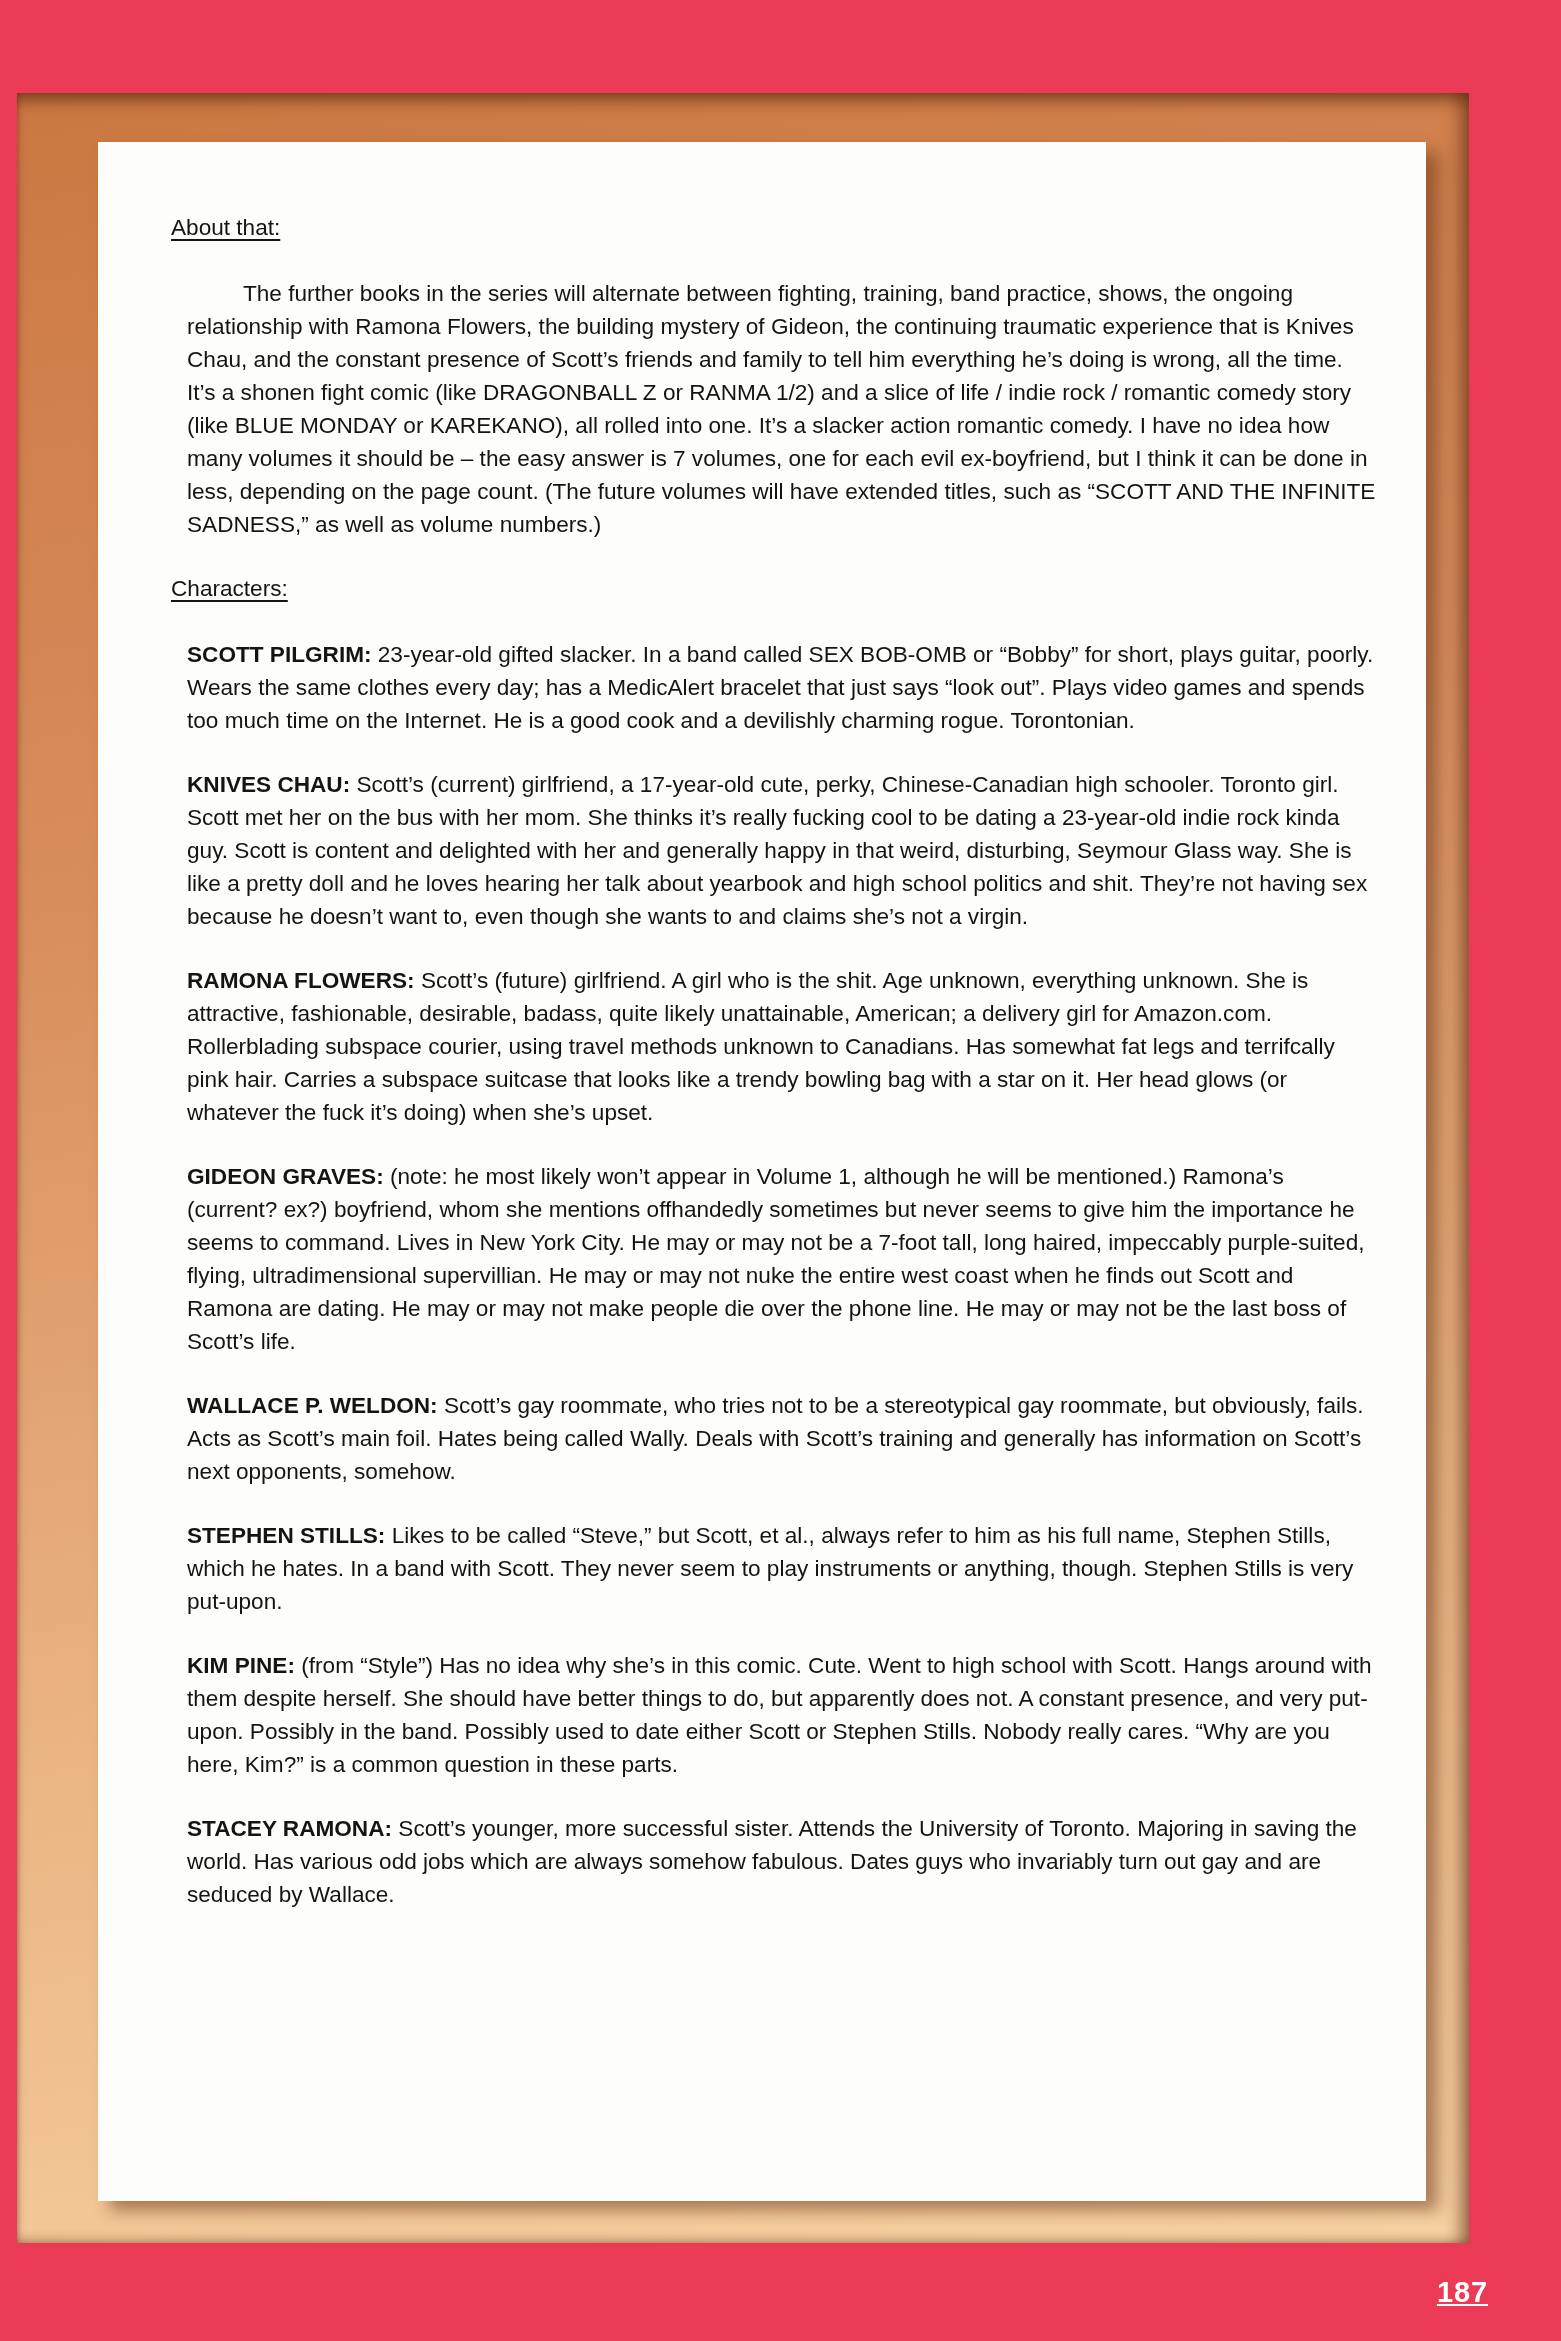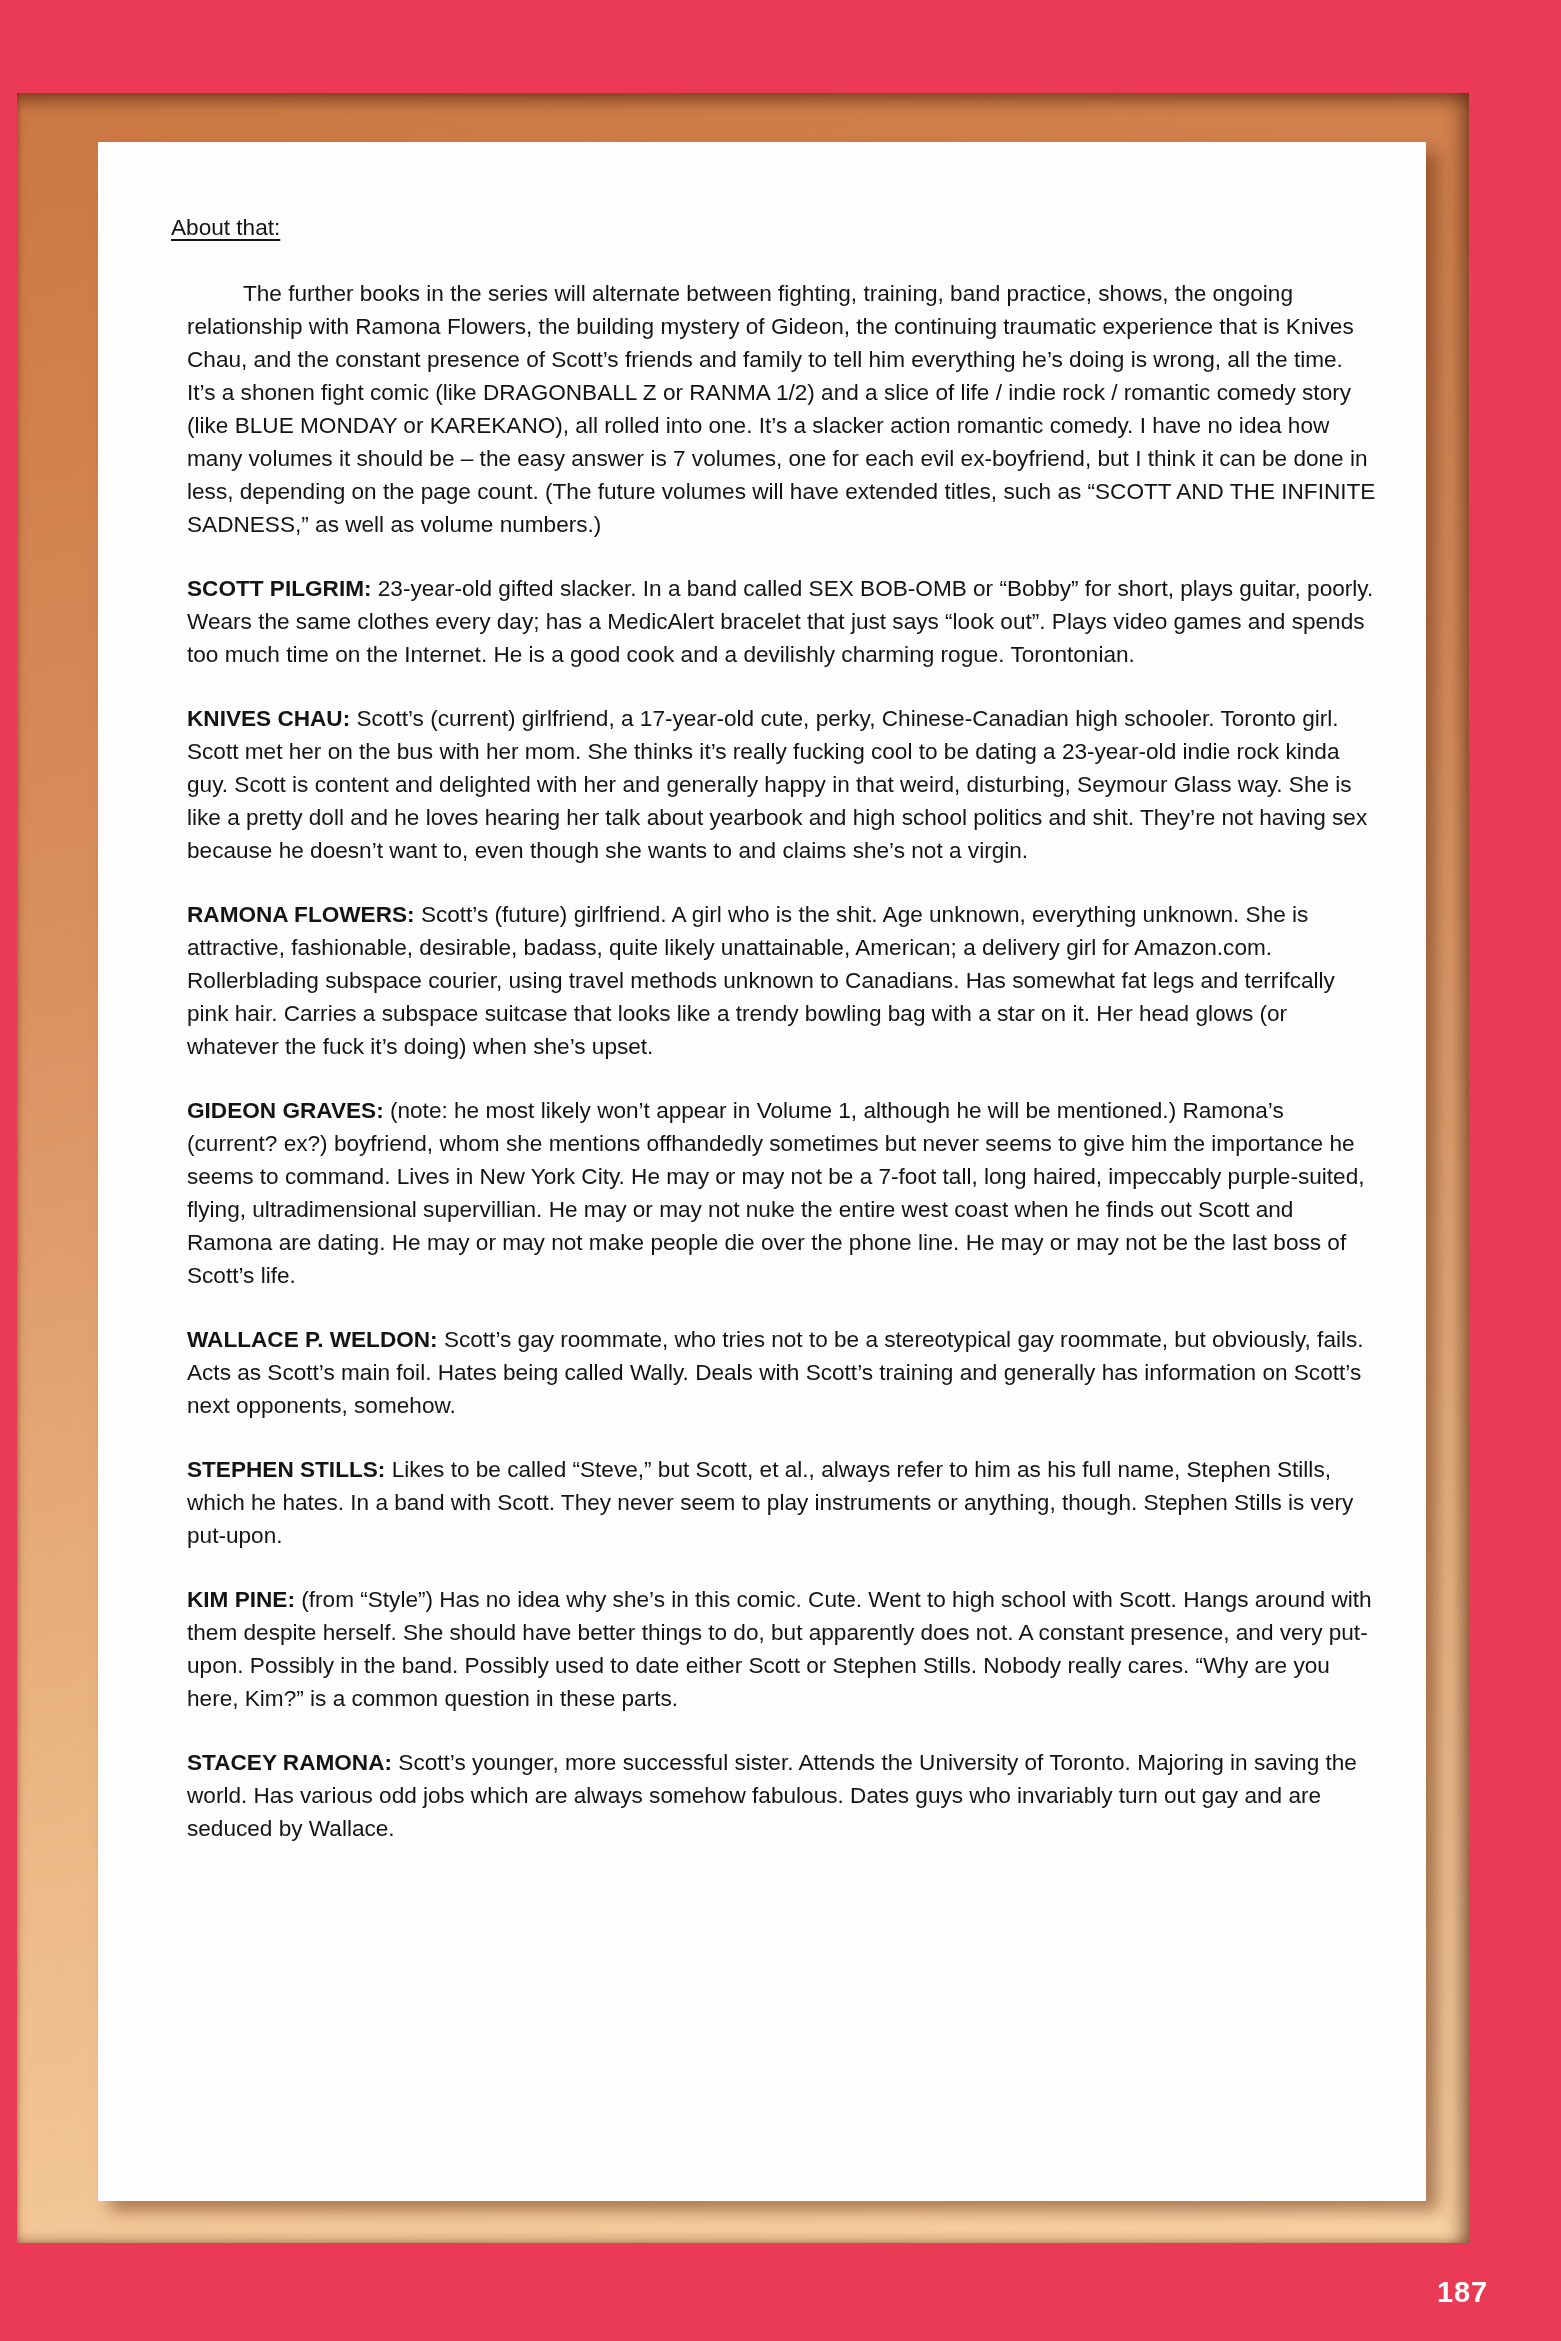--- a/index.html
+++ b/index.html
@@ -67,33 +67,35 @@
     text-align: center;
   }
   .page-number {
     position: absolute;
     right: 73px;
     bottom: 33px;
     color: #ffffff;
     font-weight: bold;
     font-size: 29px;
     letter-spacing: 0.9px;
+    text-decoration: underline;
   }
 </style>
 </head>
 <body>
 
 <div class="backdrop">
   <div class="paper">
     <div class="content">
 
       <div class="section-heading">About that:</div>
 
       <p class="intro">The further books in the series will alternate between fighting, training, band practice, shows, the ongoing relationship with Ramona Flowers, the building mystery of Gideon, the continuing traumatic experience that is Knives Chau, and the constant presence of Scott’s friends and family to tell him everything he’s doing is wrong, all the time. It’s a shonen fight comic (like DRAGONBALL Z or RANMA 1/2) and a slice of life / indie rock / romantic comedy story (like BLUE MONDAY or KAREKANO), all rolled into one.  It’s a slacker action romantic comedy. I have no idea how many volumes it should be – the easy answer is 7 volumes, one for each evil ex-boyfriend, but I think it can be done in less, depending on the page count. (The future volumes will have extended titles, such as “SCOTT AND THE INFINITE SADNESS,” as well as volume numbers.)</p>
 
+      <div class="section-heading characters">Characters:</div>
 
       <p class="char">
         <span class="char-name">SCOTT PILGRIM:</span>
         <span>23-year-old gifted slacker. In a band called SEX BOB-OMB or “Bobby” for short, plays guitar, poorly. Wears the same clothes every day; has a MedicAlert bracelet that just says “look out”. Plays video games and spends too much time on the Internet. He is a good cook and a devilishly charming rogue. Torontonian.</span>
       </p>
 
       <p class="char">
         <span class="char-name">KNIVES CHAU:</span>
         <span>Scott’s (current) girlfriend, a 17-year-old cute, perky, Chinese-Canadian high schooler. Toronto girl. Scott met her on the bus with her mom. She thinks it’s really fucking cool to be dating a 23-year-old indie rock kinda guy. Scott is content and delighted with her and generally happy in that weird, disturbing, Seymour Glass way. She is like a pretty doll and he loves hearing her talk about yearbook and high school politics and shit. They’re not having sex because he doesn’t want to, even though she wants to and claims she’s not a virgin.</span>
       </p>

